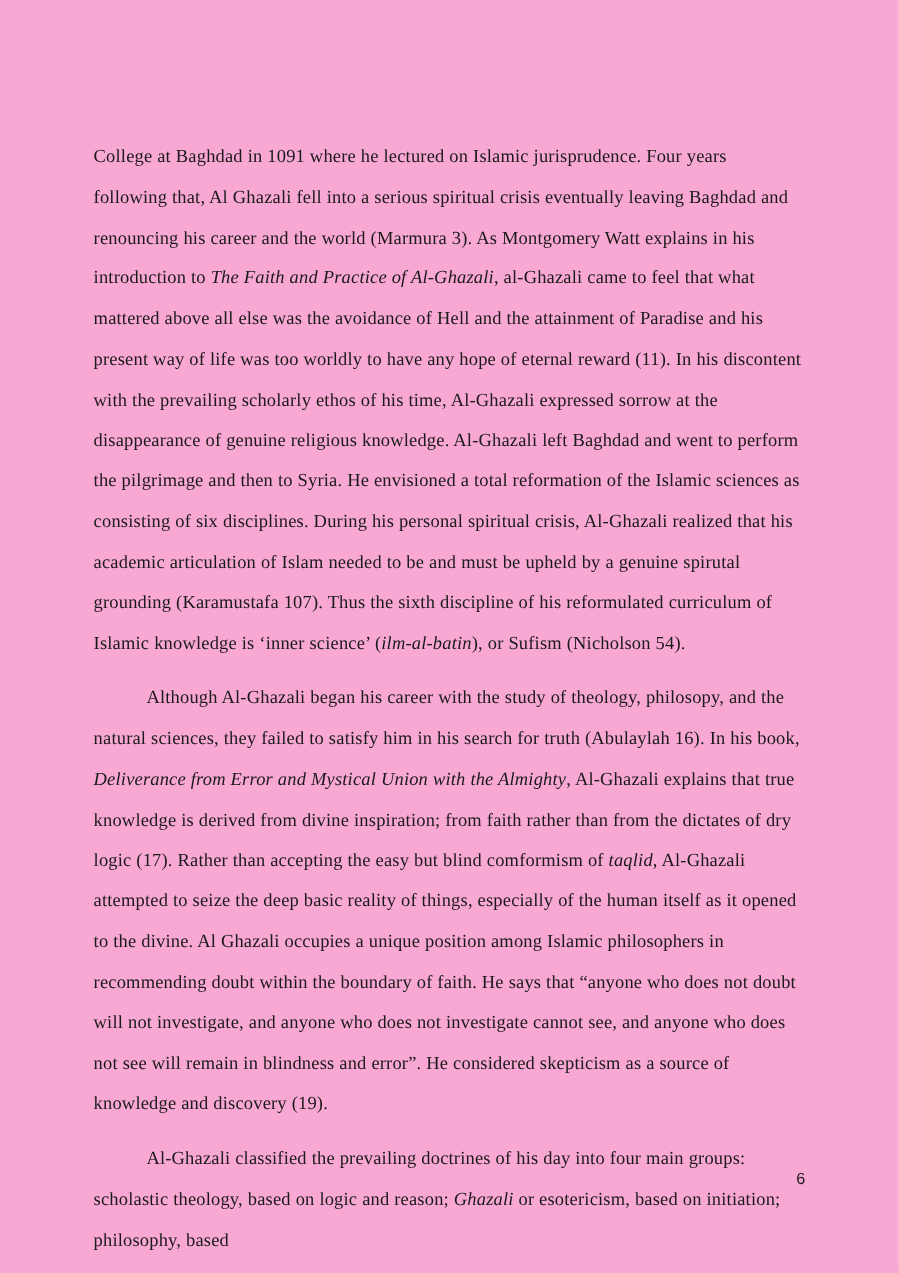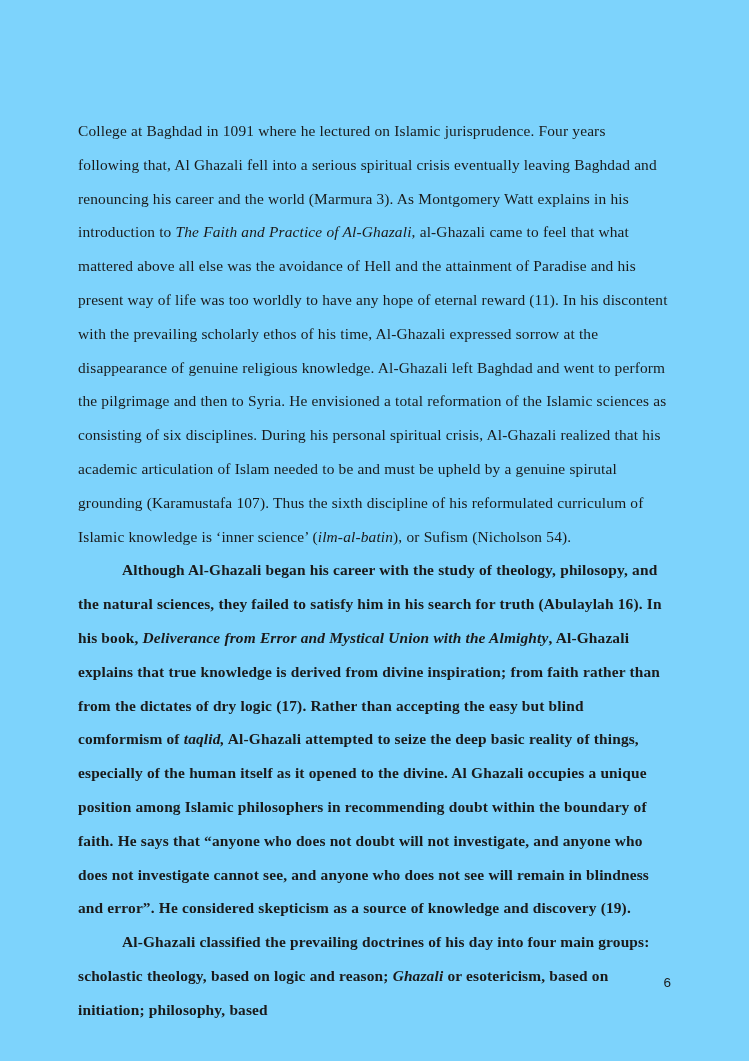--- a/index.html
+++ b/index.html
@@ -14,21 +14,21 @@
     font-family: "Liberation Serif", "DejaVu Serif", serif;
     color: #151515;
     overflow: hidden;
   }
 
   .page {
     position: absolute;
     left: 0; top: 0;
     width: 749px;
     height: 1061px;
-    background: #7dd3fc;
+    background: #f9a8d4;
   }
 
   .text-block {
     position: absolute;
     left: 78px;
     top: 114px;
     width: 591px;
   }
 
   .para {
@@ -38,22 +38,21 @@
     text-align: left;
     text-indent: 0;
     color: #1a1a1a;
     letter-spacing: 0.01em;
     word-spacing: 0.005em;
   }
   .para.indented {
     text-indent: 44px;
   }
   .para + .para {
-    margin-top: 0;
-    font-weight: bold;
+    margin-top: 12px;
   }
 
   .it {
     font-style: italic;
   }
 
   .page-number {
     position: absolute;
     left: 0;
     top: 975px;

